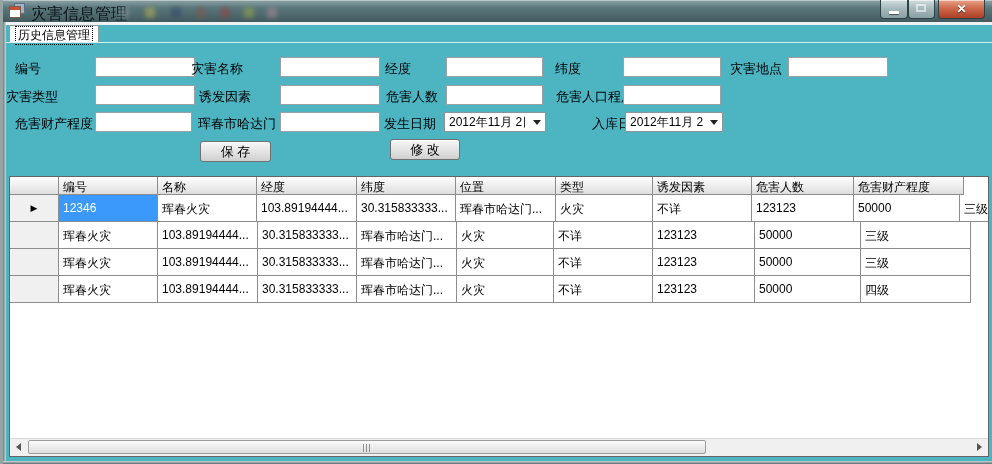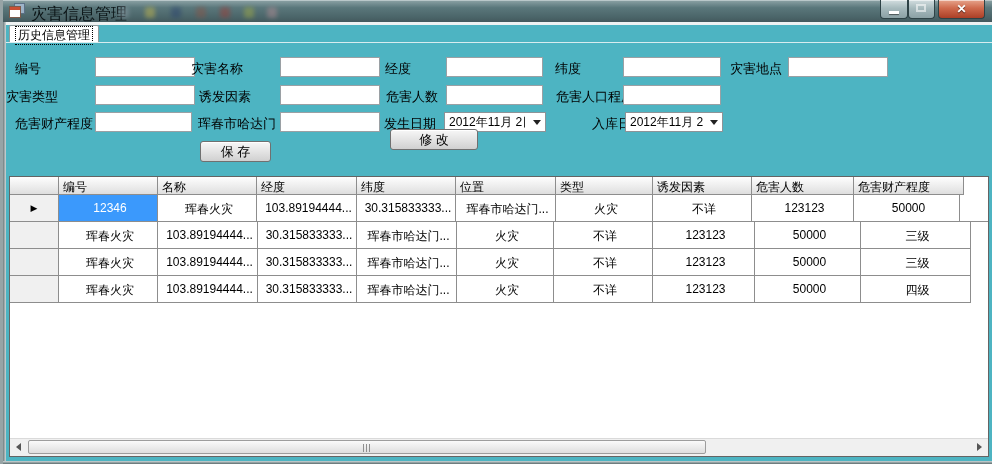--- a/index.html
+++ b/index.html
@@ -54,21 +54,21 @@
   
   .grid{position:absolute; left:6px; top:176px; width:978px; height:279px; background:#fff; border:1px solid #646464;
     box-sizing:content-box; overflow:hidden; font-size:12px;}
   .g-hrow{display:flex; height:18px;}
   .g-h{flex:none; box-sizing:border-box; background:linear-gradient(#fefefe,#e8e8e8 70%,#dedede);
     border-right:1px solid #8d8d8d; border-bottom:1px solid #8d8d8d; padding:2px 0 0 4px; overflow:hidden; white-space:nowrap;}
   .g-row{display:flex; height:27px;}
   .g-rh{flex:none; width:49px; box-sizing:border-box; background:#f0f0f0; border-right:1px solid #8d8d8d; border-bottom:1px solid #8d8d8d;
     display:flex; align-items:center; justify-content:center; color:#000; font-size:9px;}
   .g-c{flex:none; box-sizing:border-box; background:#fff; border-right:1px solid #8d8d8d; border-bottom:1px solid #8d8d8d;
-    padding:6px 0 0 4px; overflow:hidden; white-space:nowrap;text-align:center;}
+    padding:6px 0 0 4px; overflow:hidden; white-space:nowrap;}
   .g-c.sel{background:#3b99fc; color:#fff;}
 
   
   .hscroll{position:absolute; left:0; right:0; bottom:0; height:17px; background:#f0f0f0; border-top:1px solid #dadada;}
   .sb-btn{position:absolute; top:0; width:17px; height:16px; display:flex; align-items:center; justify-content:center;}
   .sb-btn.left{left:0;} .sb-btn.right{right:0;}
   .tri-left{width:0;height:0;border-top:4px solid transparent;border-bottom:4px solid transparent;border-right:5px solid #555;}
   .tri-right{width:0;height:0;border-top:4px solid transparent;border-bottom:4px solid transparent;border-left:5px solid #555;}
   .sb-thumb{position:absolute; left:18px; top:1px; width:678px; height:14px; box-sizing:border-box;
     background:linear-gradient(#fafafa,#dedede); border:1px solid #9d9d9d; border-radius:2px;}
@@ -149,21 +149,21 @@
   </div>
   <div class="lbl" style="left:553px;top:115px;margin-left:36px;">入库日期</div>
   <div class="dtp" style="left:622px;top:112px;width:98px;">
     <span class="val">2012年11月 2日</span>
     <span class="arrowzone">
         <span class="tri-down"></span>
       </span>
   </div>
 
   <div class="btn" style="left:197px;top:141px;width:71px;">保 存</div>
-  <div class="btn" style="left:387px;top:129px;width:88px;">修 改</div>
+  <div class="btn" style="left:387px;top:139px;width:70px;">修 改</div>
   <div class="btn" style="left:560px;top:141px;width:69px;margin-top:40px;">删 除</div>
 
   <div class="grid">
     <div class="g-hrow">
         <div class="g-h" style="width: 49px;"></div>
         <div class="g-h" style="width: 99px;">编号</div>
         <div class="g-h" style="width: 99px;">名称</div>
         <div class="g-h" style="width: 100px;">经度</div>
         <div class="g-h" style="width: 99px;">纬度</div>
         <div class="g-h" style="width: 100px;">位置</div>

